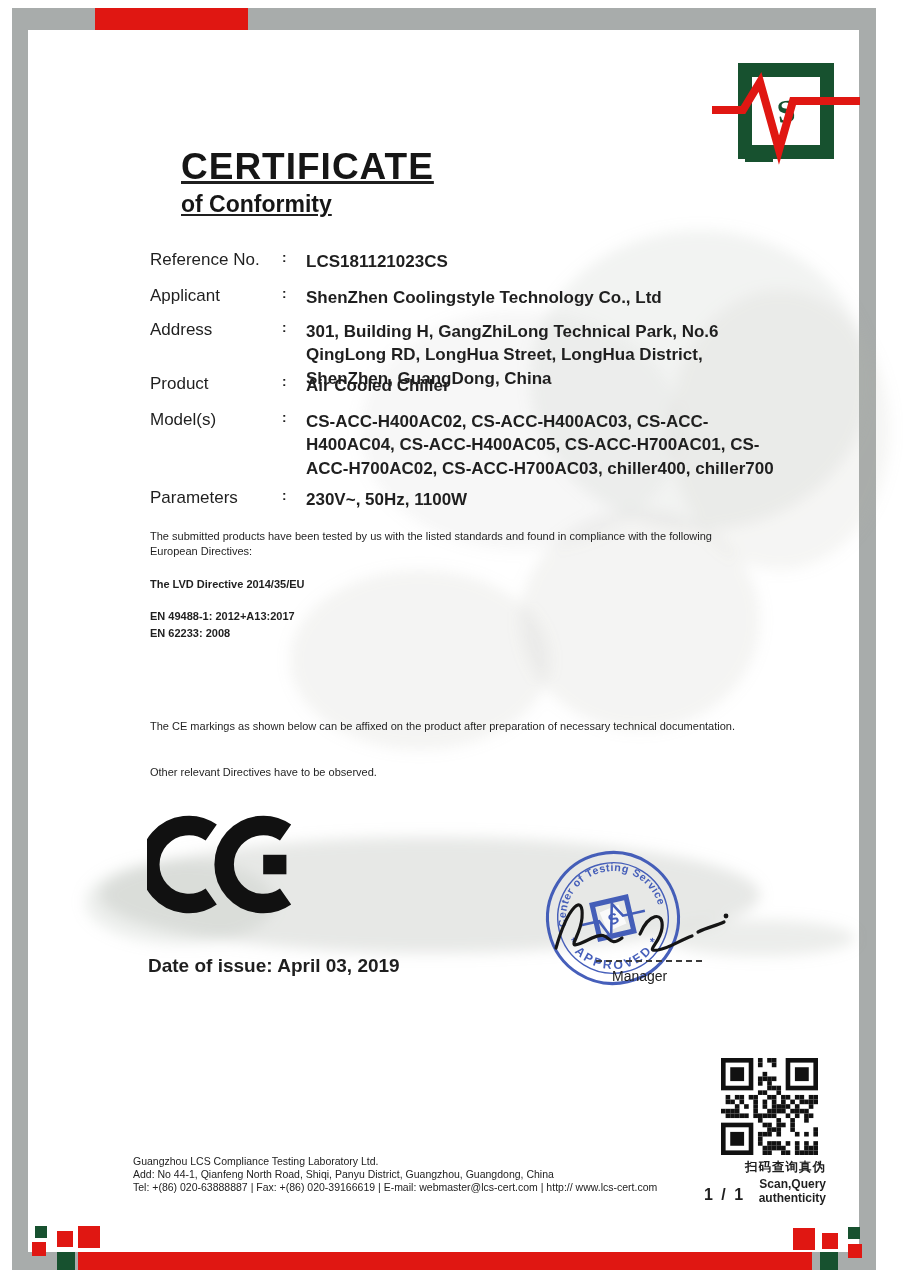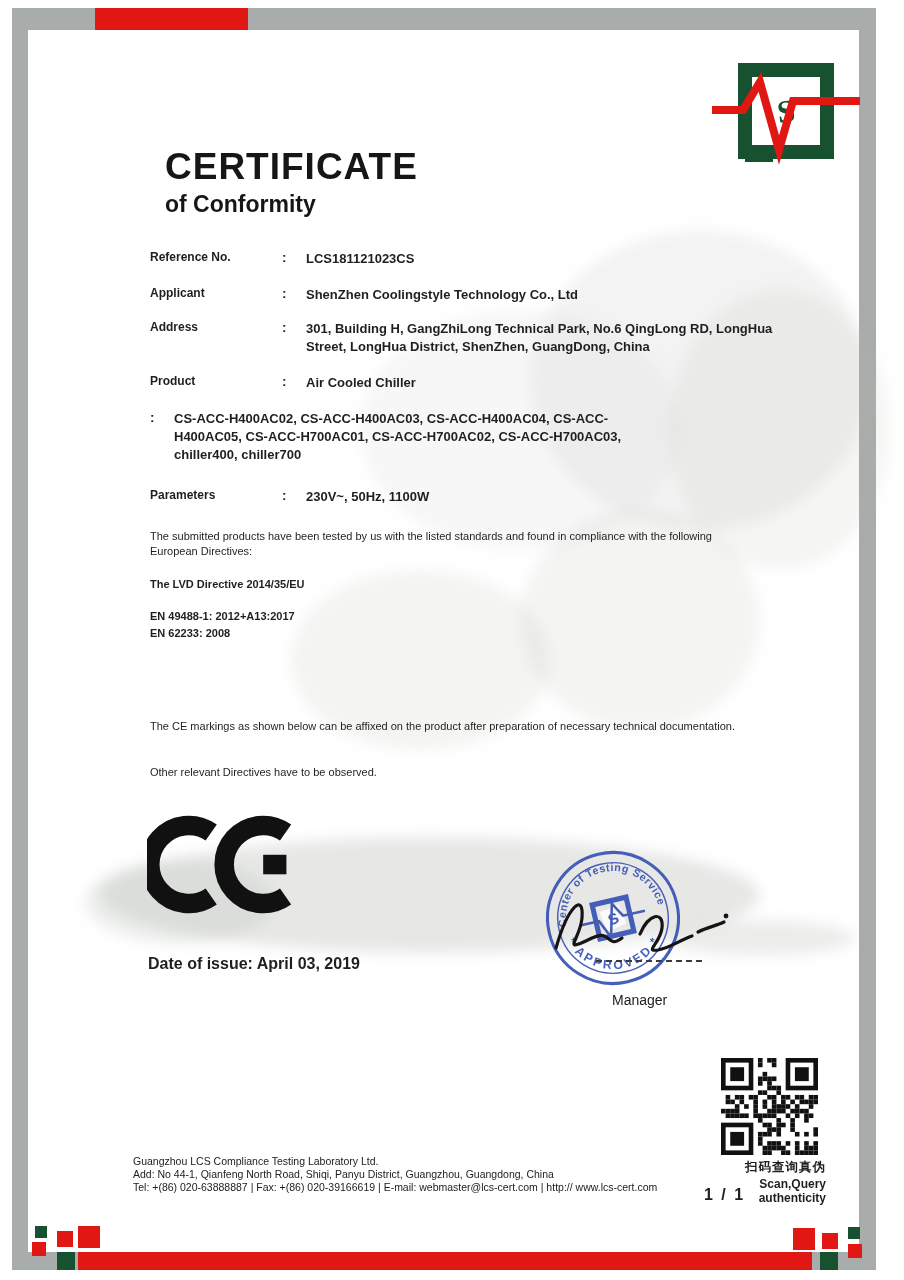--- a/index.html
+++ b/index.html
@@ -14,36 +14,36 @@
   .frame-left{left:12px;top:8px;width:16px;bottom:10px;}
   .frame-right{right:28px;top:8px;width:17px;bottom:10px;}
   .bottom-band-grayL{position:absolute;left:12px;bottom:10px;width:66px;height:18px;background:#a8acab;}
   .bottom-band-red{position:absolute;left:78px;bottom:10px;width:734px;height:18px;background:#e01712;}
   .bottom-band-grayR{position:absolute;left:812px;bottom:10px;width:64px;height:18px;background:#a8acab;}
   .sq{position:absolute;}
   
   .content{position:absolute;inset:0;z-index:2;}
   .mapbg{position:absolute;inset:0;z-index:1;}
   .logo{position:absolute;left:712px;top:60px;width:148px;height:108px;}
-  .title{position:absolute;left:165px;top:146px;}
+  .title{position:absolute;left:181px;top:146px;text-decoration:underline;}
   .title h1{margin:0;font-size:37px;font-weight:bold;letter-spacing:1px;color:#161616;}
   .title h2{margin:3px 0 17px 0;font-size:23px;font-weight:bold;color:#161616;}
   .fields{position:absolute;left:150px;top:0;width:660px;}
   .frow{position:absolute;display:flex;width:660px;}
-  .flabel{width:132px;font-weight:bold;font-size:12px;flex:none;}
+  .flabel{width:132px;font-weight:normal;font-size:17px;flex:none;}
   .fcolon{width:24px;font-weight:bold;font-size:13.5px;flex:none;}
-  .fvalue{width:487px;font-weight:bold;font-size:13px;line-height:1.38;}
+  .fvalue{width:487px;font-weight:bold;font-size:17px;line-height:1.38;}
   .para{position:absolute;left:150px;width:596px;font-size:11px;line-height:1.36;}
   .bold{font-weight:bold;}
-  .date-line{position:absolute;left:148px;top:955px;font-size:16px;font-weight:bold;}
+  .date-line{position:absolute;left:148px;top:955px;font-size:19px;font-weight:bold;}
   .ce{position:absolute;left:147px;top:813px;}
   .stamp{position:absolute;left:523px;top:828px;transform:rotate(-13deg);opacity:.92;}
   .signature{position:absolute;left:548px;top:888px;}
   .sig-dash{position:absolute;left:596px;top:960px;width:106px;border-bottom:2px dashed #3a3a3a;}
-  .manager{position:absolute;left:612px;top:968px;font-size:14px;color:#222;margin-top:24px;}
+  .manager{position:absolute;left:612px;top:968px;font-size:14px;color:#222;}
   .qr-wrap{position:absolute;left:712px;top:1058px;width:114px;text-align:right;}
   .qr-wrap svg{display:block;margin:0 auto;}
   .qr-zh{font-size:12.5px;font-weight:bold;margin-top:4px;letter-spacing:1px;}
   .qr-en{font-size:12px;font-weight:bold;margin-top:1px;}
   .pagenum{position:absolute;left:704px;top:1186px;font-size:16px;font-weight:bold;letter-spacing:2px;}
   .footer{position:absolute;left:133px;top:1155px;font-size:10.5px;line-height:1.25;color:#222;}
 </style>
 </head>
 <body>
 
@@ -119,20 +119,21 @@
         <span class="flabel">Address</span>
         <span class="fcolon">:</span>
         <span class="fvalue">301, Building H, GangZhiLong Technical Park, No.6 QingLong RD, LongHua Street, LongHua District, ShenZhen, GuangDong, China</span>
       </div>
       <div class="frow" style="top:374px">
         <span class="flabel">Product</span>
         <span class="fcolon">:</span>
         <span class="fvalue">Air Cooled Chiller</span>
       </div>
       <div class="frow" style="top:410px">
+        <span class="flabel">Model(s)</span>
         <span class="fcolon">:</span>
         <span class="fvalue">CS-ACC-H400AC02, CS-ACC-H400AC03, CS-ACC-H400AC04, CS-ACC-H400AC05, CS-ACC-H700AC01, CS-ACC-H700AC02, CS-ACC-H700AC03, chiller400, chiller700</span>
       </div>
       <div class="frow" style="top:488px">
         <span class="flabel">Parameters</span>
         <span class="fcolon">:</span>
         <span class="fvalue">230V~, 50Hz, 1100W</span>
       </div>
     </div>
 

